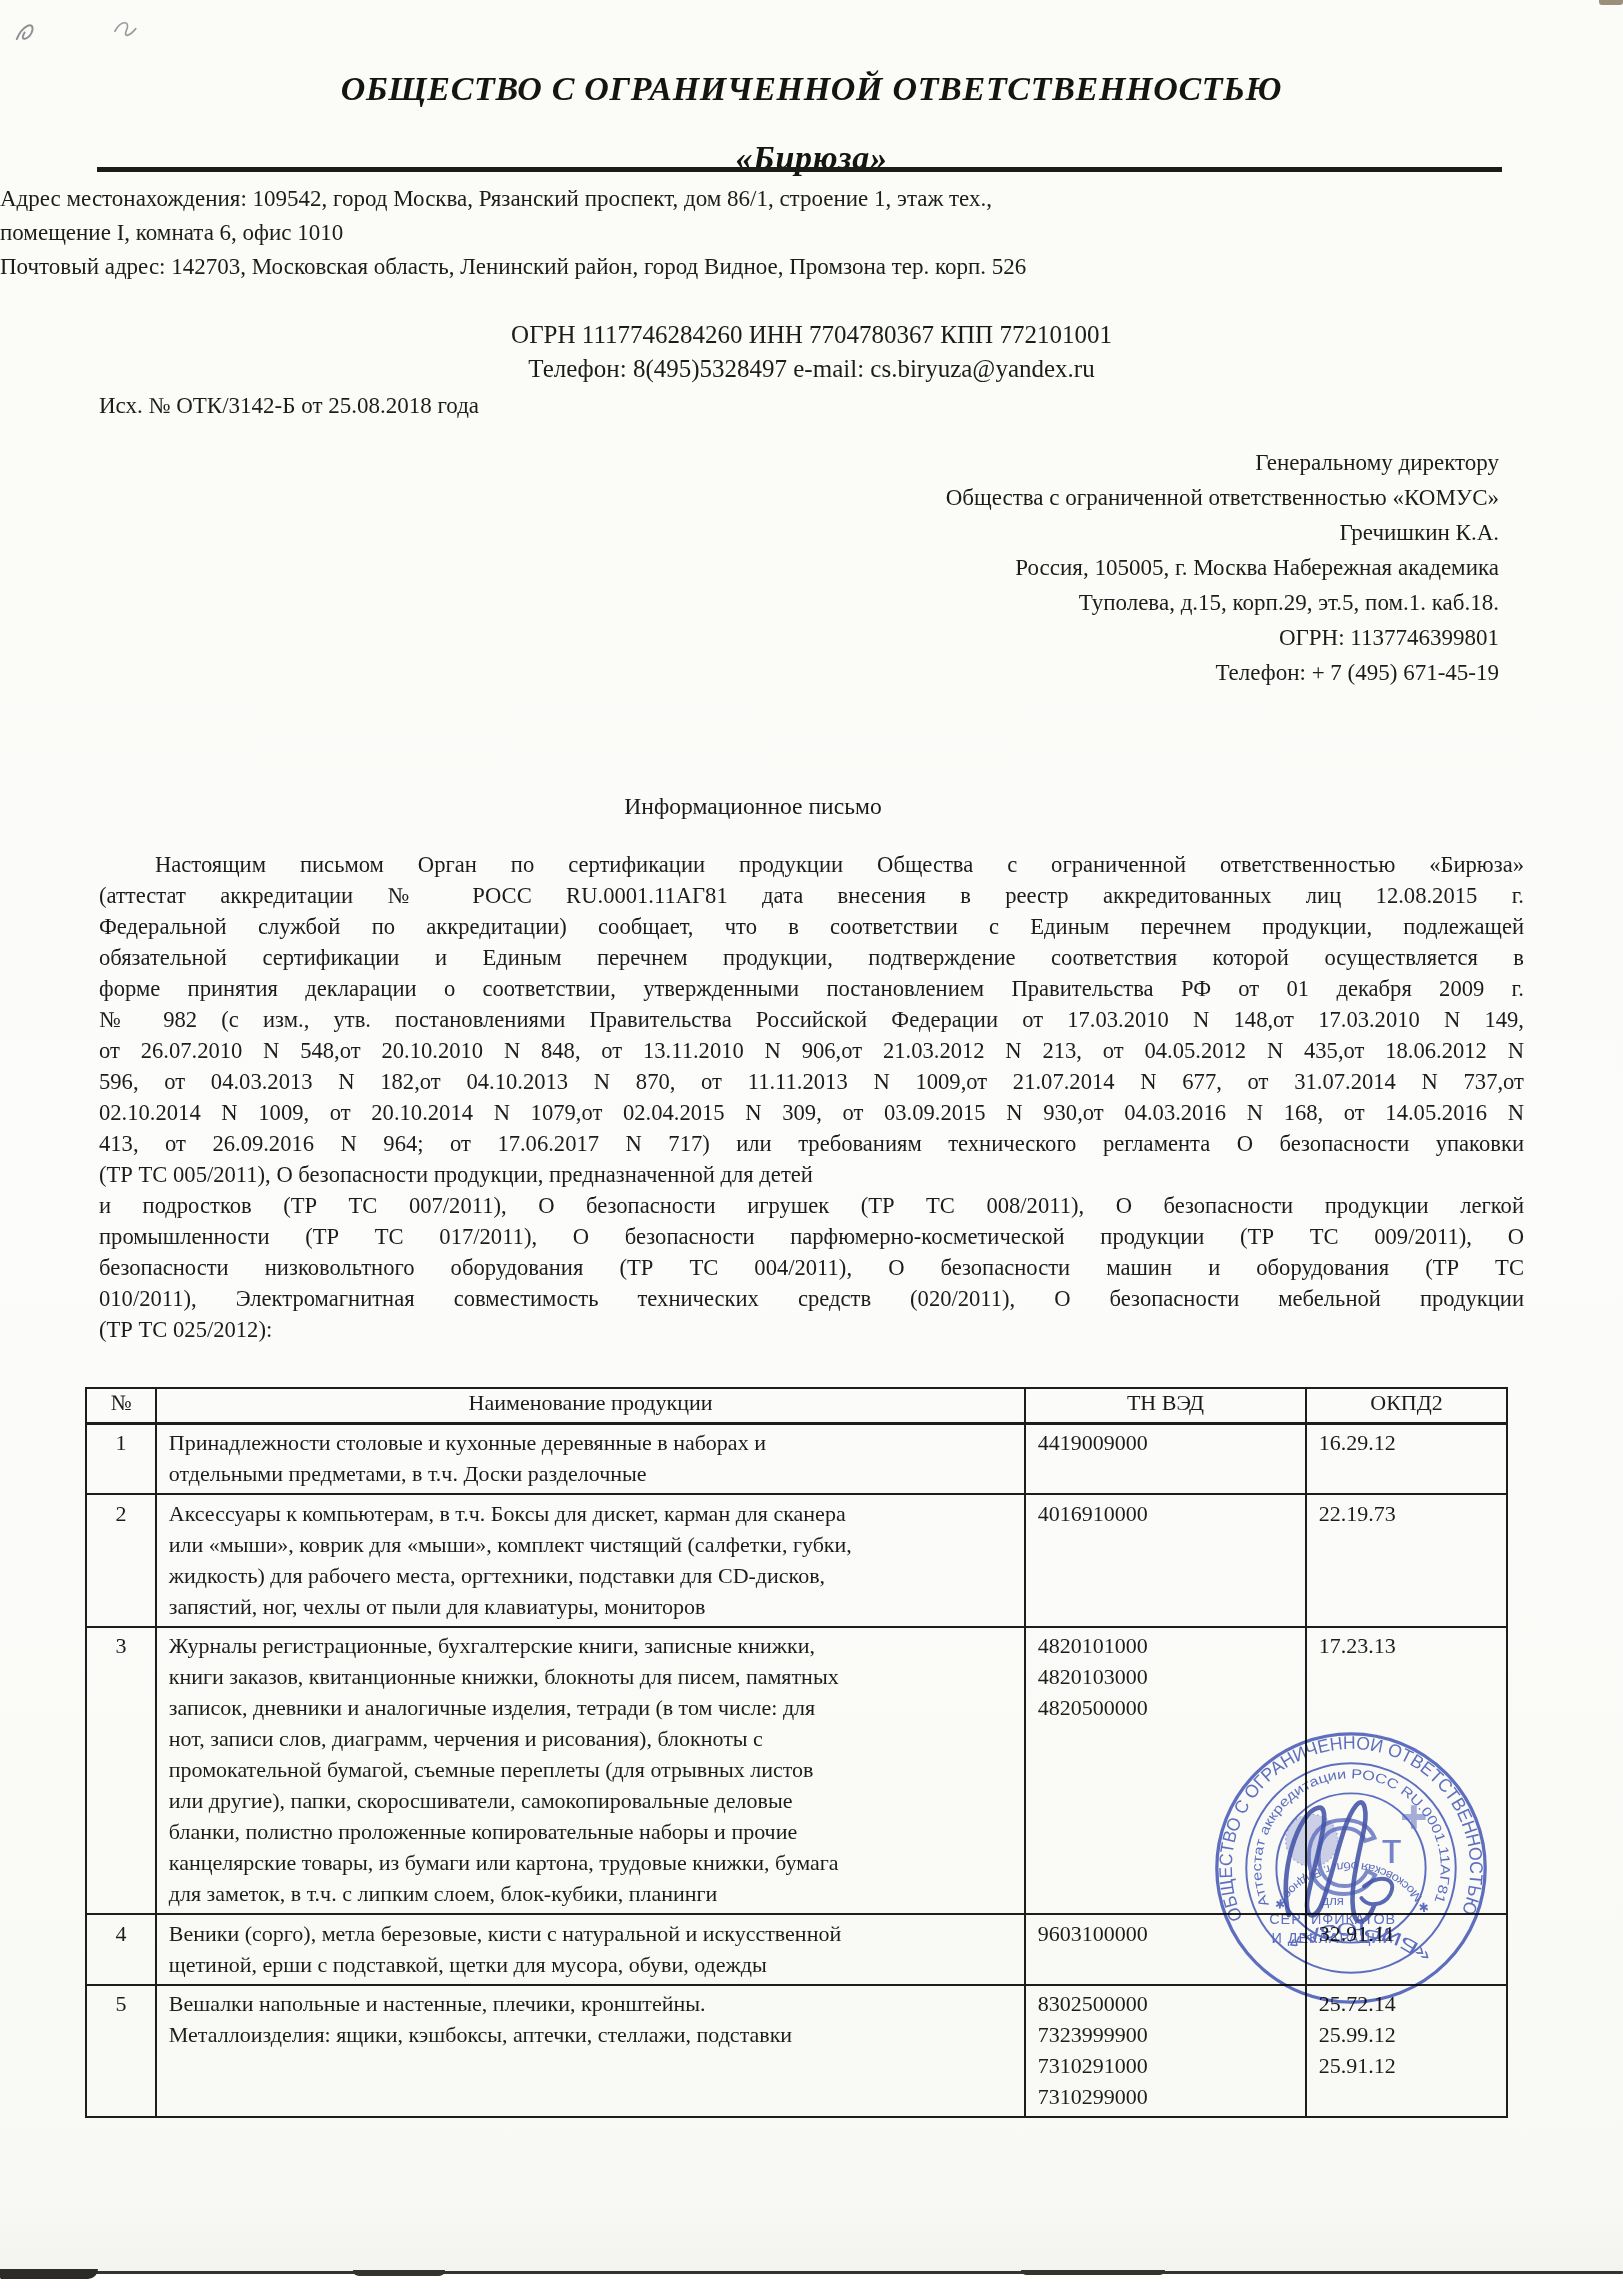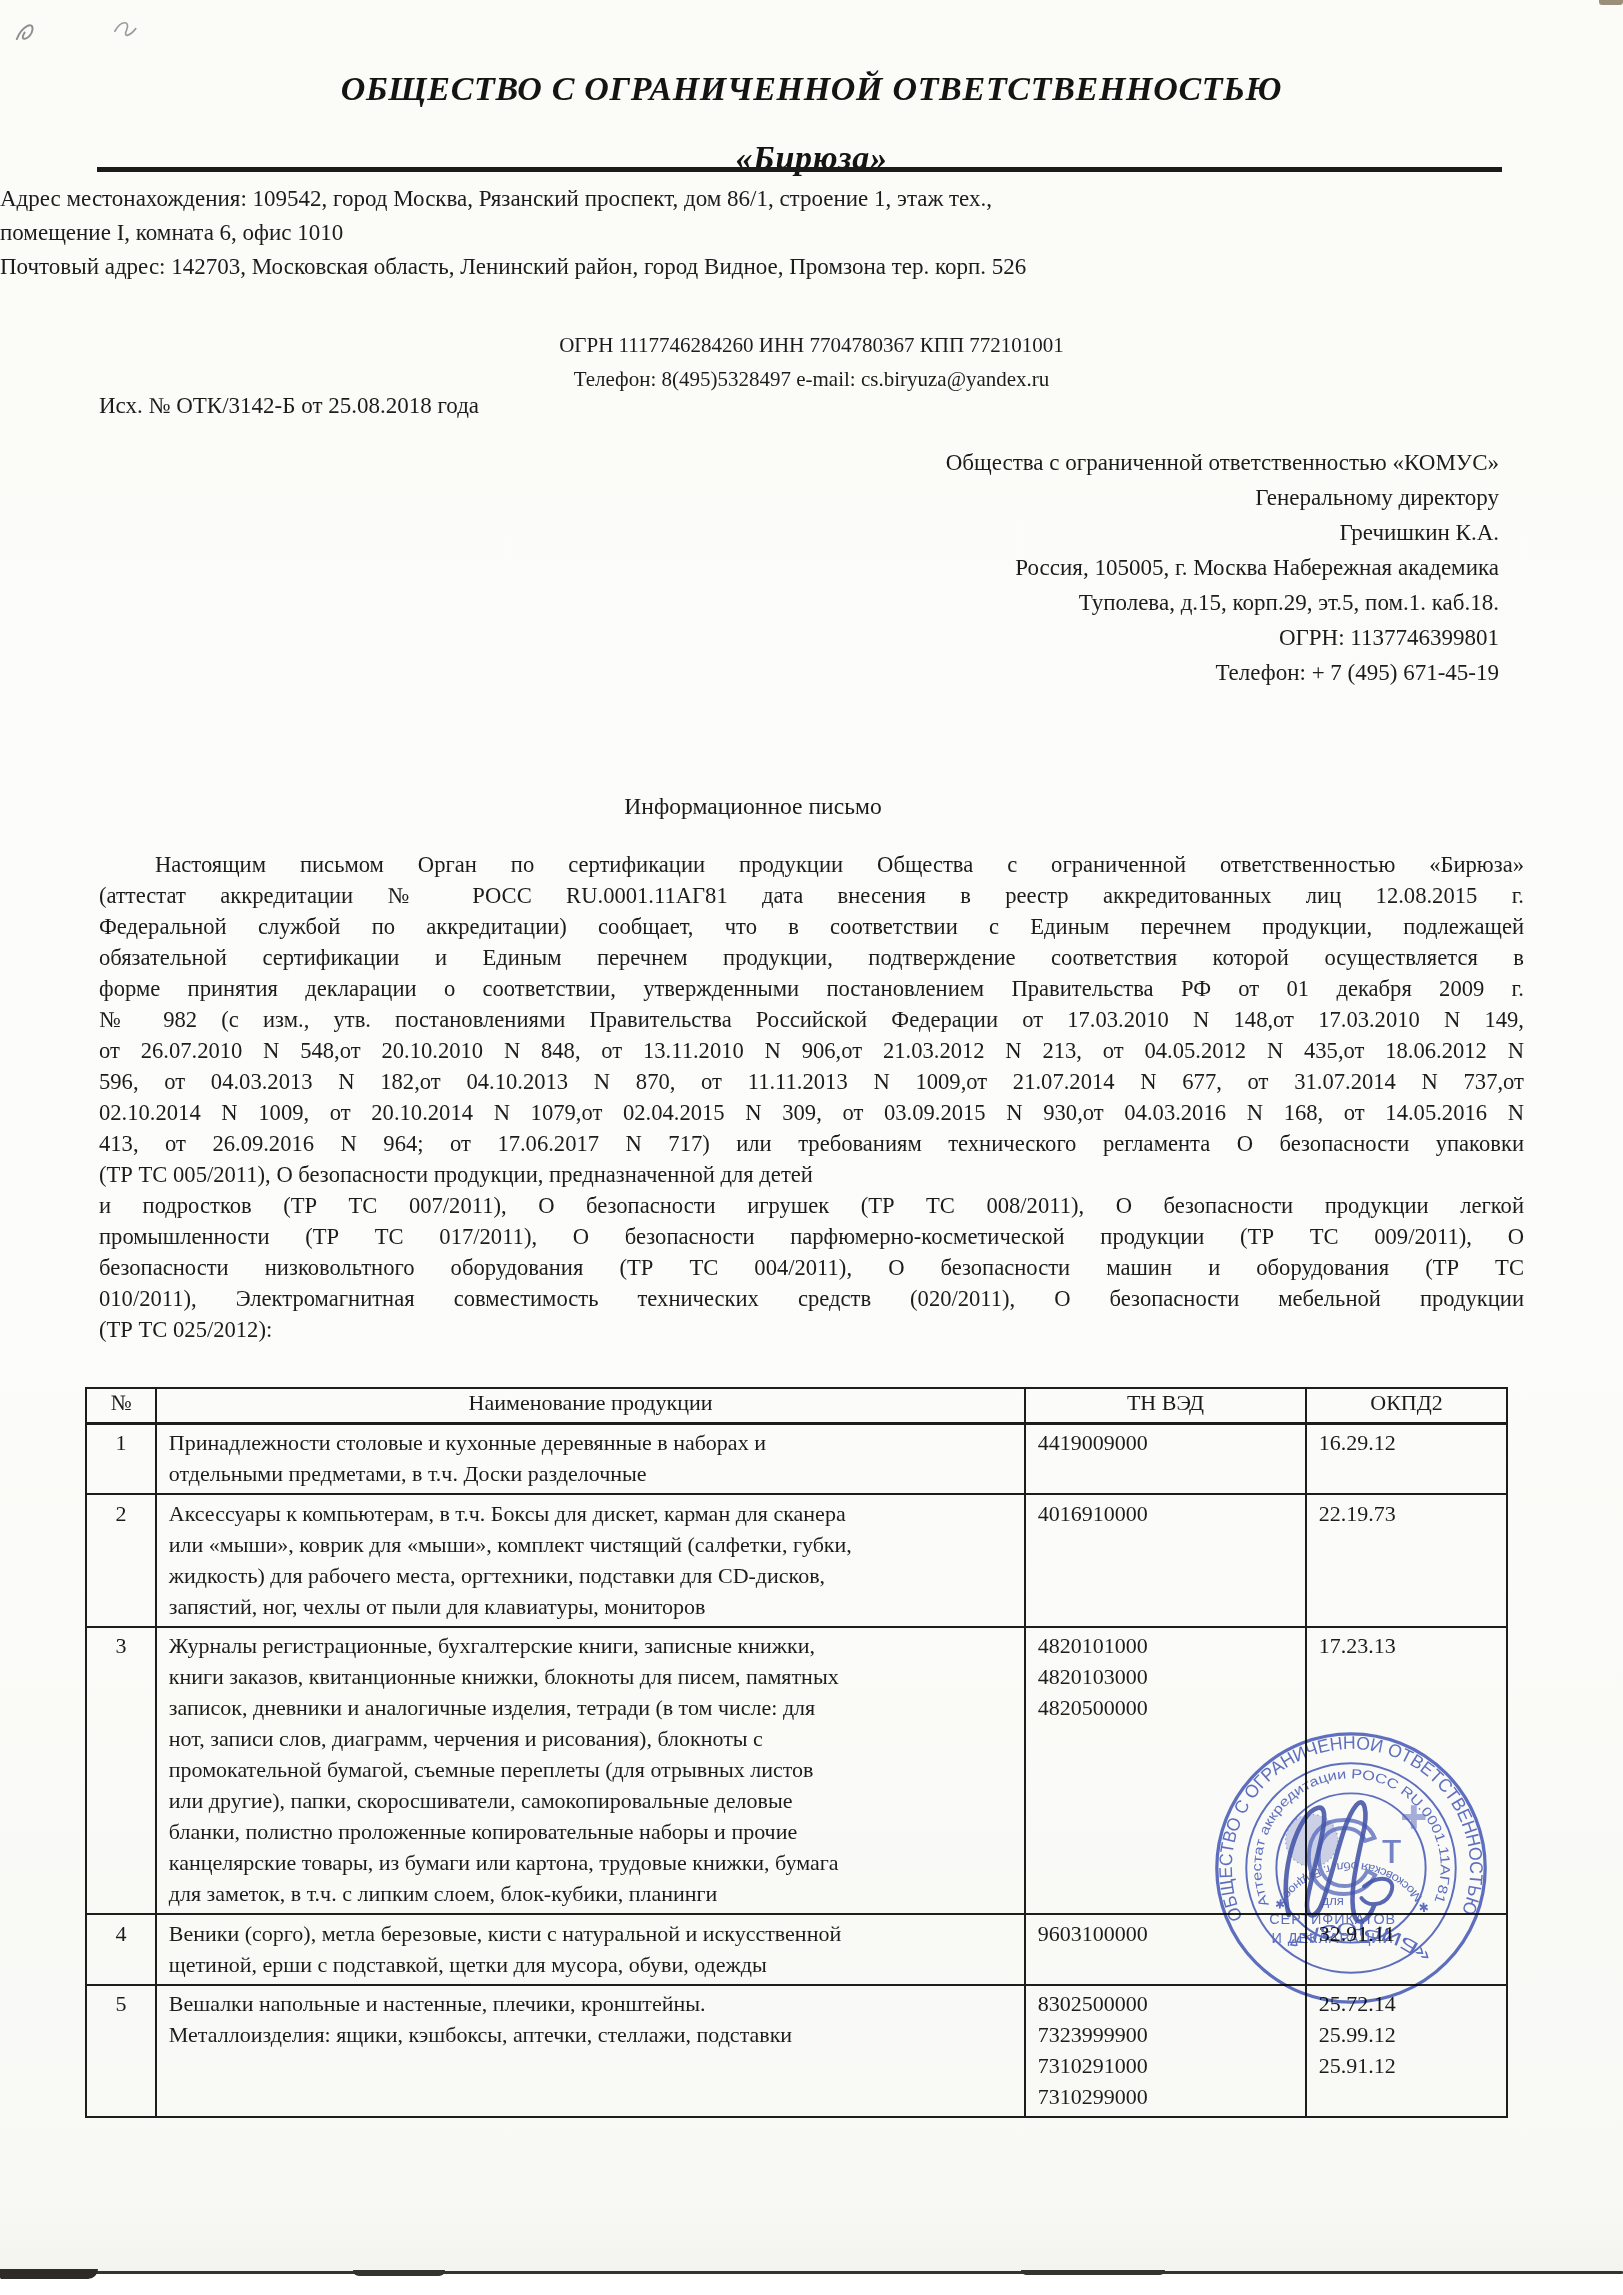--- a/index.html
+++ b/index.html
@@ -8,21 +8,21 @@
     background:linear-gradient(180deg,#fbfbf8 0%,#fcfcfa 55%,#f8f8f5 96%,#f1f1ee 100%);
     font-family:"Liberation Serif","DejaVu Serif",serif;
     color:#1c1c1a;
   }
   .sheet{position:absolute;inset:0;}
   
   .company-title{position:absolute;top:54px;left:0;width:1623px;text-align:center;
     font-style:italic;font-weight:bold;font-size:34px;line-height:69px;letter-spacing:0.7px;color:#141412;}
   .rule{position:absolute;top:167px;left:97px;width:1405px;height:4.6px;background:#1b1b19;}
   .addr{position:absolute;top:182px;left:0;width:1623px;text-align:left;font-size:23px;line-height:34px;}
-  .reqs{position:absolute;top:318px;left:0;width:1623px;text-align:center;font-size:21px;line-height:34px;margin-top:10px;}
+  .reqs{position:absolute;top:318px;left:0;width:1623px;text-align:center;font-size:25px;line-height:34px;}
   .outgoing{position:absolute;top:393px;left:99px;font-size:23px;}
   .recipient{position:absolute;top:445px;right:124px;text-align:right;font-size:23px;line-height:35px;}
   .letter-title{position:absolute;top:793px;left:0;width:1506px;text-align:center;font-size:23.6px;}
   
   .body-text{position:absolute;top:849px;left:99px;width:1425px;font-size:22.6px;}
   .body-line{height:31px;line-height:31px;text-align:justify;text-align-last:justify;white-space:nowrap0;}
   .body-line.noj{text-align:right;text-align-last:left;}
   
   table.products{position:absolute;top:1387px;left:85px;width:1421px;border-collapse:collapse;table-layout:fixed;}
   table.products th,table.products td{border:2px solid #1d1d1b;font-size:22px;vertical-align:top;font-weight:normal;}
@@ -65,22 +65,22 @@
       <div class="center-line">Почтовый адрес: 142703, Московская область, Ленинский район, город Видное, Промзона тер. корп. 526</div>
     </div>
   <div class="reqs" id="reqs">
       <div class="center-line">ОГРН 1117746284260 ИНН 7704780367 КПП 772101001</div>
       <div class="center-line">Телефон: 8(495)5328497 e-mail: cs.biryuza@yandex.ru</div>
     </div>
 
   <div class="outgoing">Исх. № ОТК/3142-Б от 25.08.2018 года</div>
 
   <div class="recipient" id="rcpt">
+      <div class="recipient-line">Генеральному директору</div>
       <div class="recipient-line">Общества с ограниченной ответственностью «КОМУС»</div>
-      <div class="recipient-line">Генеральному директору</div>
       <div class="recipient-line">Гречишкин К.А.</div>
       <div class="recipient-line">Россия, 105005, г. Москва Набережная академика</div>
       <div class="recipient-line">Туполева, д.15, корп.29, эт.5, пом.1. каб.18.</div>
       <div class="recipient-line">ОГРН: 1137746399801</div>
       <div class="recipient-line">Телефон: + 7 (495) 671-45-19</div>
     </div>
 
   <div class="letter-title">Информационное письмо</div>
 
   <div class="body-text" id="body-text">

